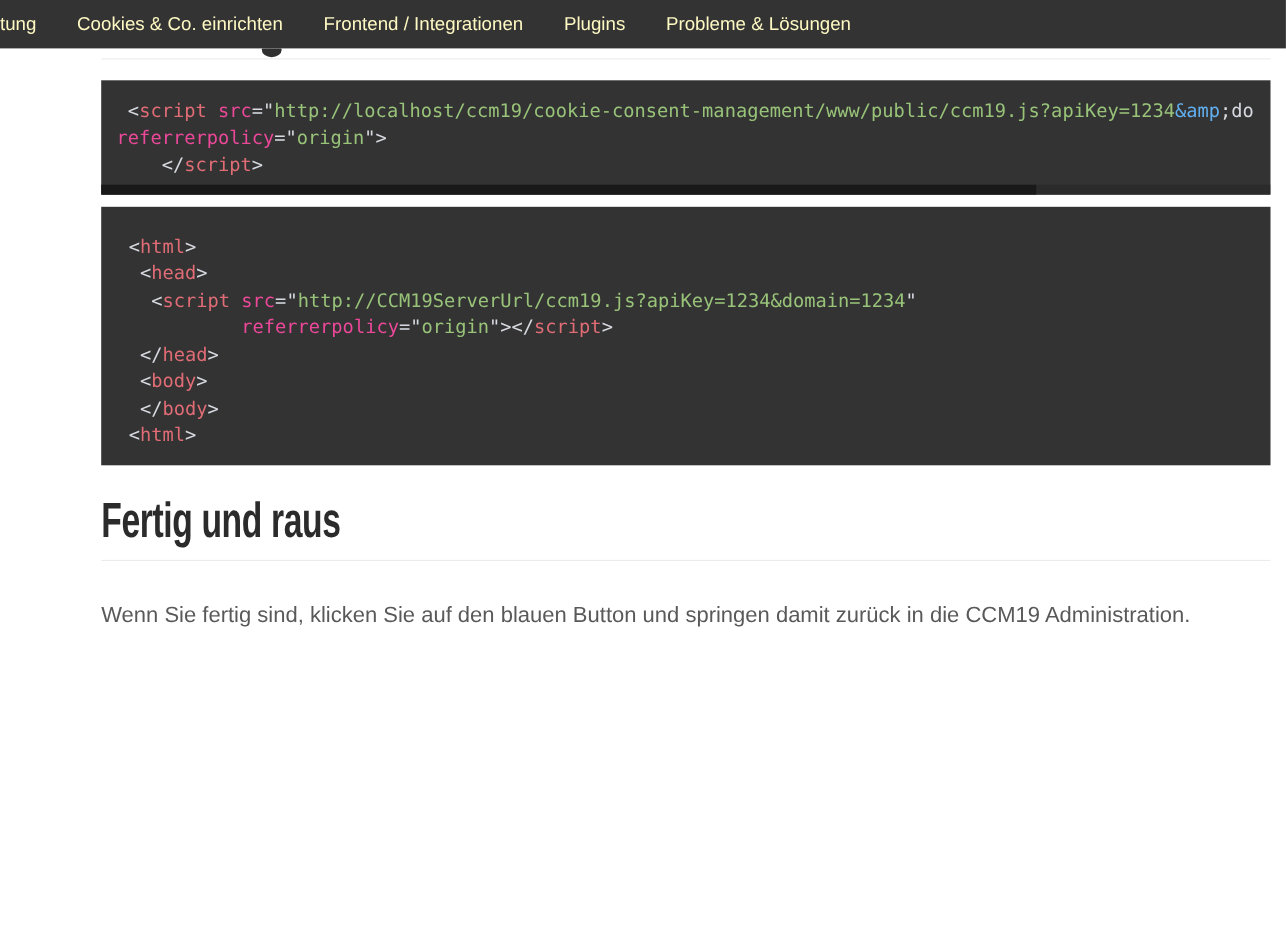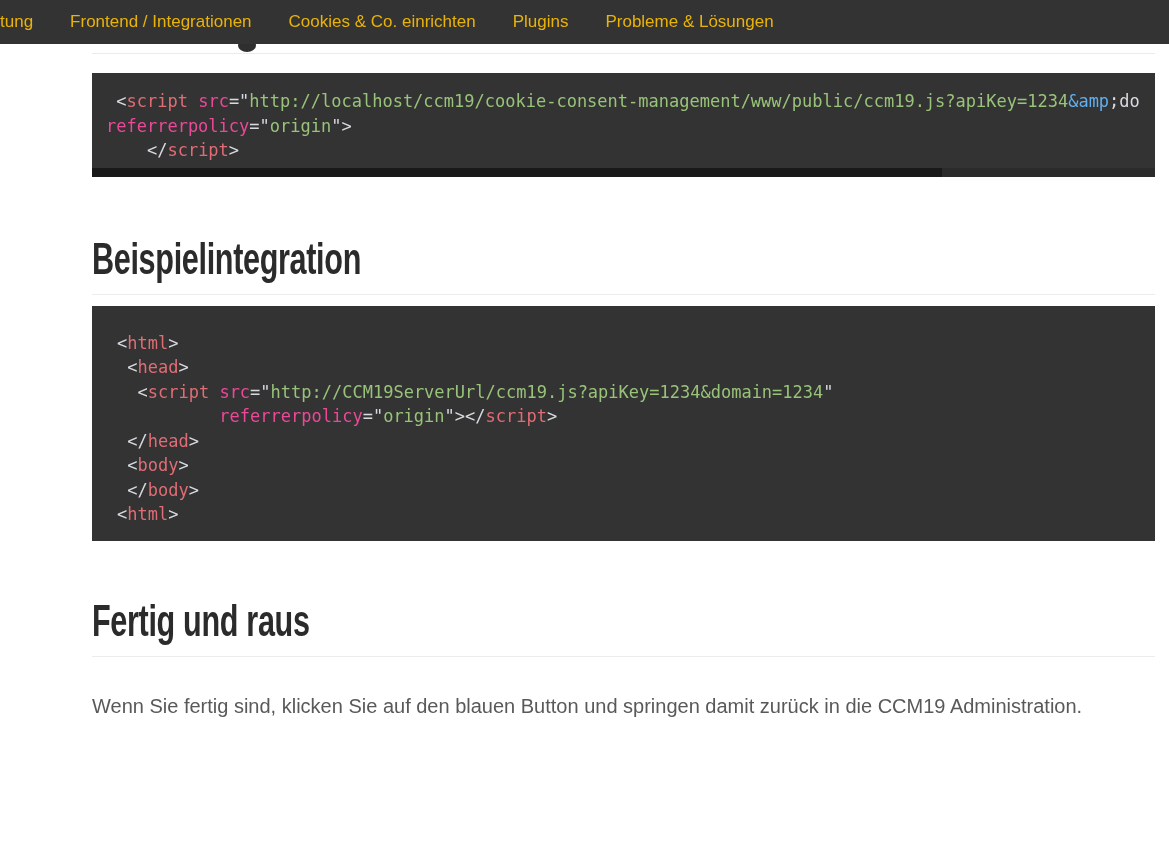--- a/index.html
+++ b/index.html
@@ -6,21 +6,21 @@
   html, body { width: 1169px; height: 861px; overflow: hidden; background: #ffffff;
     font-family: "Liberation Sans", "DejaVu Sans", sans-serif; }
 
   
   .navbar {
     height: 44px; background: #333333;
     display: flex; align-items: center; gap: 37px;
     white-space: nowrap; overflow: hidden;
   }
   .nav-item {
-    color: #eab308; font-size: 17px; line-height: 44px;
+    color: #fef9c3; font-size: 17px; line-height: 44px;
     cursor: pointer; flex: 0 0 auto;
   }
 
   
   .content { margin-left: 92px; width: 1063px; position: relative; }
 
   
   .cutoff-heading-strip {
     position: relative; height: 10px; overflow: hidden;
     border-bottom: 1px solid #ebebeb;
@@ -35,21 +35,21 @@
   }
   .para-1 { margin-top: 35px; }
   .para-2 { margin-top: 31px; }
   .para-3 { margin-top: 31px; }
 
   h2.section-heading {
     color: #2b2b2b; border-bottom: 1px solid #ececec;
     padding-bottom: 2px; line-height: 52px;
   }
   .heading-1 { margin-top: 56px; }
-  .heading-2 { margin-top: 54px; }
+  .heading-2 { margin-top: 24px; }
   .h-inner {
     display: inline-block; font-size: 45px; font-weight: 700;
     letter-spacing: -0.5px;
     transform: scaleX(0.68); transform-origin: 0 50%;
     white-space: nowrap;
   }
 
   
   .code-block {
     background: #333333; width: 1063px; overflow: hidden;
@@ -74,43 +74,40 @@
   .h-scrollbar .thumb {
     position: absolute; left: 0; top: 0; height: 100%; width: 80%;
     background: #191919;
   }
 </style>
 </head>
 <body>
 
 <nav class="navbar">
   <div class="nav-item">tung</div>
+  <div class="nav-item">Cookies &amp; Co. einrichten</div>
   <div class="nav-item">Frontend / Integrationen</div>
-  <div class="nav-item">Cookies &amp; Co. einrichten</div>
   <div class="nav-item">Plugins</div>
   <div class="nav-item">Probleme &amp; Lösungen</div>
 </nav>
 
 <main class="content">
 
   <div class="cutoff-heading-strip">
     <div class="g-descender"></div>
   </div>
 
 
   <div class="code-block code-block-1">
     <div class="code-pre"><div class="code-line"><span class="tok-punc"> &lt;</span><span class="tok-tag">script</span><span class="tok-punc"> </span><span class="tok-attr">src</span><span class="tok-punc">="</span><span class="tok-str">http://localhost/ccm19/cookie-consent-management/www/public/ccm19.js?apiKey=1234</span><span class="tok-ent">&amp;amp</span><span class="tok-punc">;do</span></div><div class="code-line"><span class="tok-attr">referrerpolicy</span><span class="tok-punc">="</span><span class="tok-str">origin</span><span class="tok-punc">"&gt;</span></div><div class="code-line"><span class="tok-punc">    &lt;/</span><span class="tok-tag">script</span><span class="tok-punc">&gt;</span></div></div>
     <div class="h-scrollbar">
       <div class="thumb"></div>
     </div>
   </div>
 
-  <h2 class="section-heading heading-1">
-    <span class="h-inner">Beispielintegration</span>
-  </h2>
 
 
   <div class="code-block code-block-2">
     <div class="code-pre"><div class="code-line"><span class="tok-punc">&lt;</span><span class="tok-tag">html</span><span class="tok-punc">&gt;</span></div><div class="code-line"><span class="tok-punc"> &lt;</span><span class="tok-tag">head</span><span class="tok-punc">&gt;</span></div><div class="code-line"><span class="tok-punc">  &lt;</span><span class="tok-tag">script</span><span class="tok-punc"> </span><span class="tok-attr">src</span><span class="tok-punc">="</span><span class="tok-str">http://CCM19ServerUrl/ccm19.js?apiKey=1234&amp;domain=1234</span><span class="tok-punc">"</span></div><div class="code-line"><span class="tok-punc">          </span><span class="tok-attr">referrerpolicy</span><span class="tok-punc">="</span><span class="tok-str">origin</span><span class="tok-punc">"&gt;&lt;/</span><span class="tok-tag">script</span><span class="tok-punc">&gt;</span></div><div class="code-line"><span class="tok-punc"> &lt;/</span><span class="tok-tag">head</span><span class="tok-punc">&gt;</span></div><div class="code-line"><span class="tok-punc"> &lt;</span><span class="tok-tag">body</span><span class="tok-punc">&gt;</span></div><div class="code-line"><span class="tok-punc"> &lt;/</span><span class="tok-tag">body</span><span class="tok-punc">&gt;</span></div><div class="code-line"><span class="tok-punc">&lt;</span><span class="tok-tag">html</span><span class="tok-punc">&gt;</span></div></div>
   </div>
 
   <h2 class="section-heading heading-2">
     <span class="h-inner">Fertig und raus</span>
   </h2>
 

